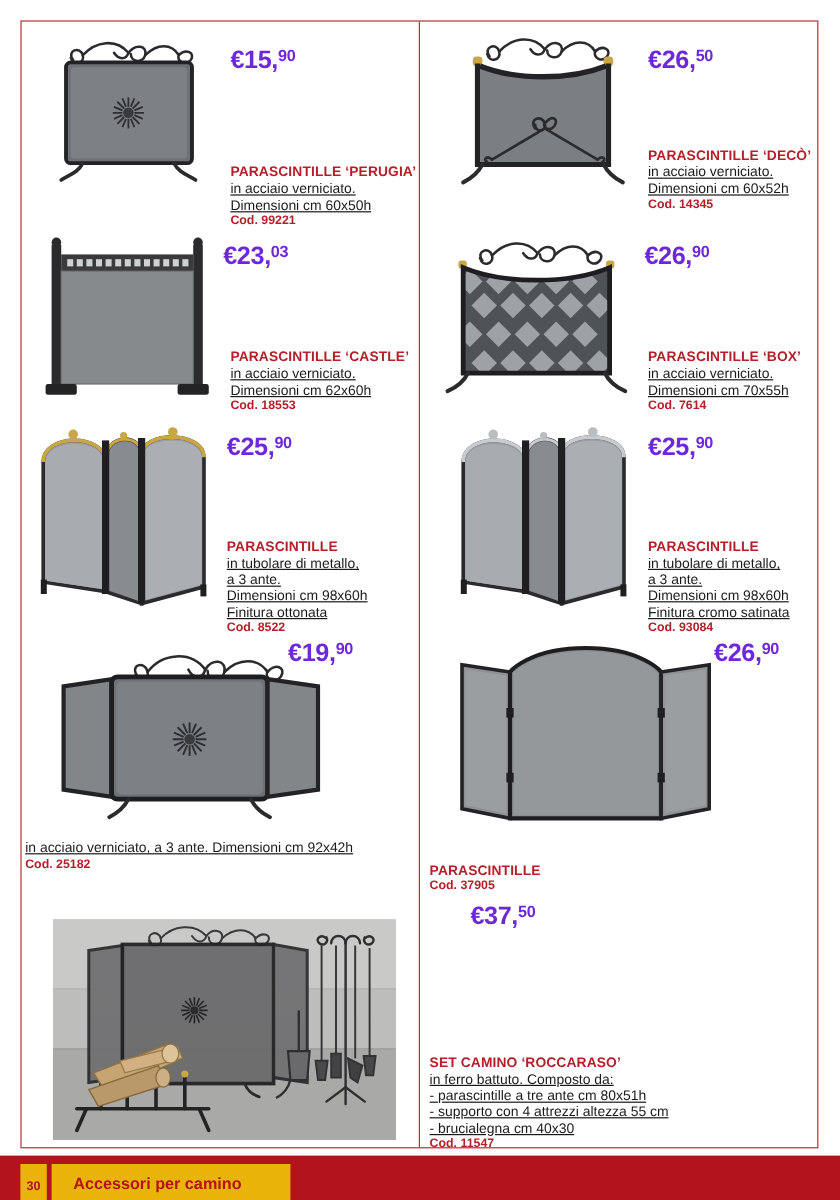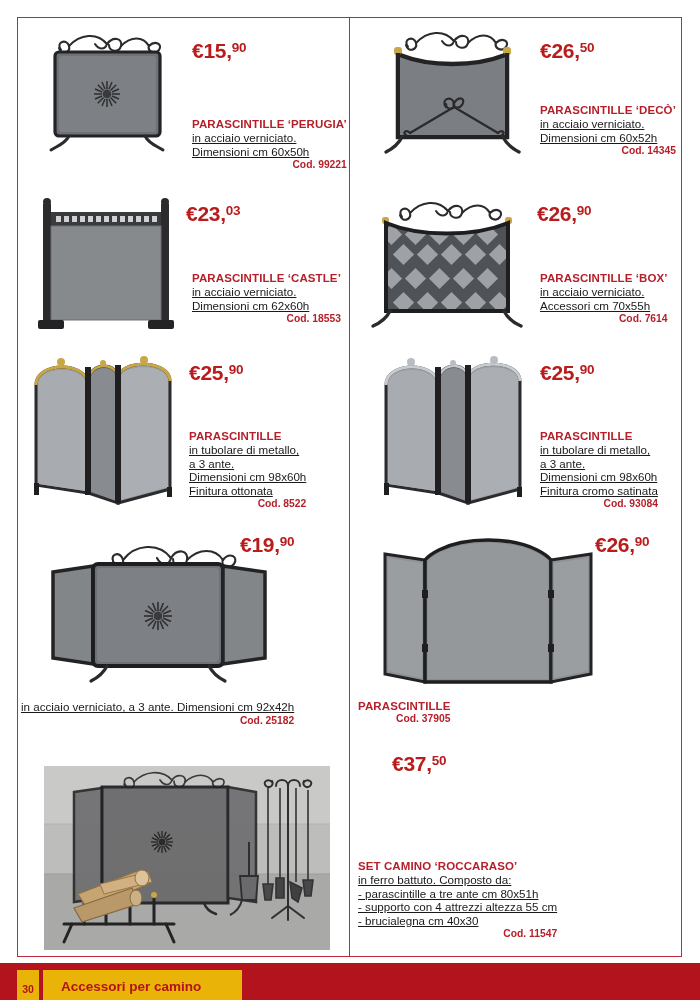--- a/index.html
+++ b/index.html
@@ -23,55 +23,55 @@
   .col-divider {
     position: absolute;
     left: 349px; top: 18px;
     width: 1.3px; height: 938px;
     background: #c0293a;
   }
 
   
   .cell { position: absolute; }
   .price {
-    color: #b91c1c;
+    color: #6d28d9;
     font-weight: bold;
     font-size: 21px;
     letter-spacing: -0.3px;
     white-space: nowrap;
     line-height: 1;
   }
   .price .cents {
     font-size: 13.5px;
     vertical-align: 6px;
     font-weight: bold;
     margin-left: 0px;
   }
   .ptitle {
     color: #b51f29;
     font-weight: bold;
     font-size: 11.5px;
     letter-spacing: 0.1px;
     white-space: nowrap;
     margin-bottom: 1px;
+    margin-top: 20px;
   }
   .pdesc {
     color: #1a1a1a;
     font-size: 11.6px;
     line-height: 13.6px;
     white-space: nowrap;
     text-decoration: underline;
   }
   .pcode {
     color: #b51f29;
     font-weight: bold;
     font-size: 10.3px;
     margin-top: 1px;
     white-space: nowrap;
-    text-align: right;
   }
 
   
   .footer-bar {
     position: absolute;
     left: 0; top: 963px;
     width: 700px; height: 37px;
     background: #b2131c;
   }
   .footer-pagenum {
@@ -292,21 +292,21 @@
         <path d="M142 118 C146 126, 152 130, 159 133"></path>
       </g>
     </svg>
   </div>
   <div class="price" style="position:absolute; left:537px; top:203px;">
     <span>€26,</span><span class="cents">90</span>
   </div>
   <div style="position:absolute; left:540px; top:272px;">
     <div class="ptitle">PARASCINTILLE ‘BOX’</div>
     <div class="pdesc">in acciaio verniciato.</div>
-    <div class="pdesc">Accessori cm 70x55h</div>
+    <div class="pdesc">Dimensioni cm 70x55h</div>
     <div class="pcode">Cod. 7614</div>
   </div>
 </div>
 
 <div class="cell" style="left:0px; top:0px;">
   <div class="art" style="left:30px; top:345px;">
     <svg width="150" height="165" viewBox="0 0 150 165">
 
       <path d="M6 40 C6 16, 58 16, 58 40 L58 148 L6 140 Z" fill="#9a9ea2" stroke="#2b2b2e" stroke-width="3"></path>
       <path d="M8 40 C8 20, 56 20, 56 40 L56 146 L8 139 Z" fill="#a8acb0"></path>

